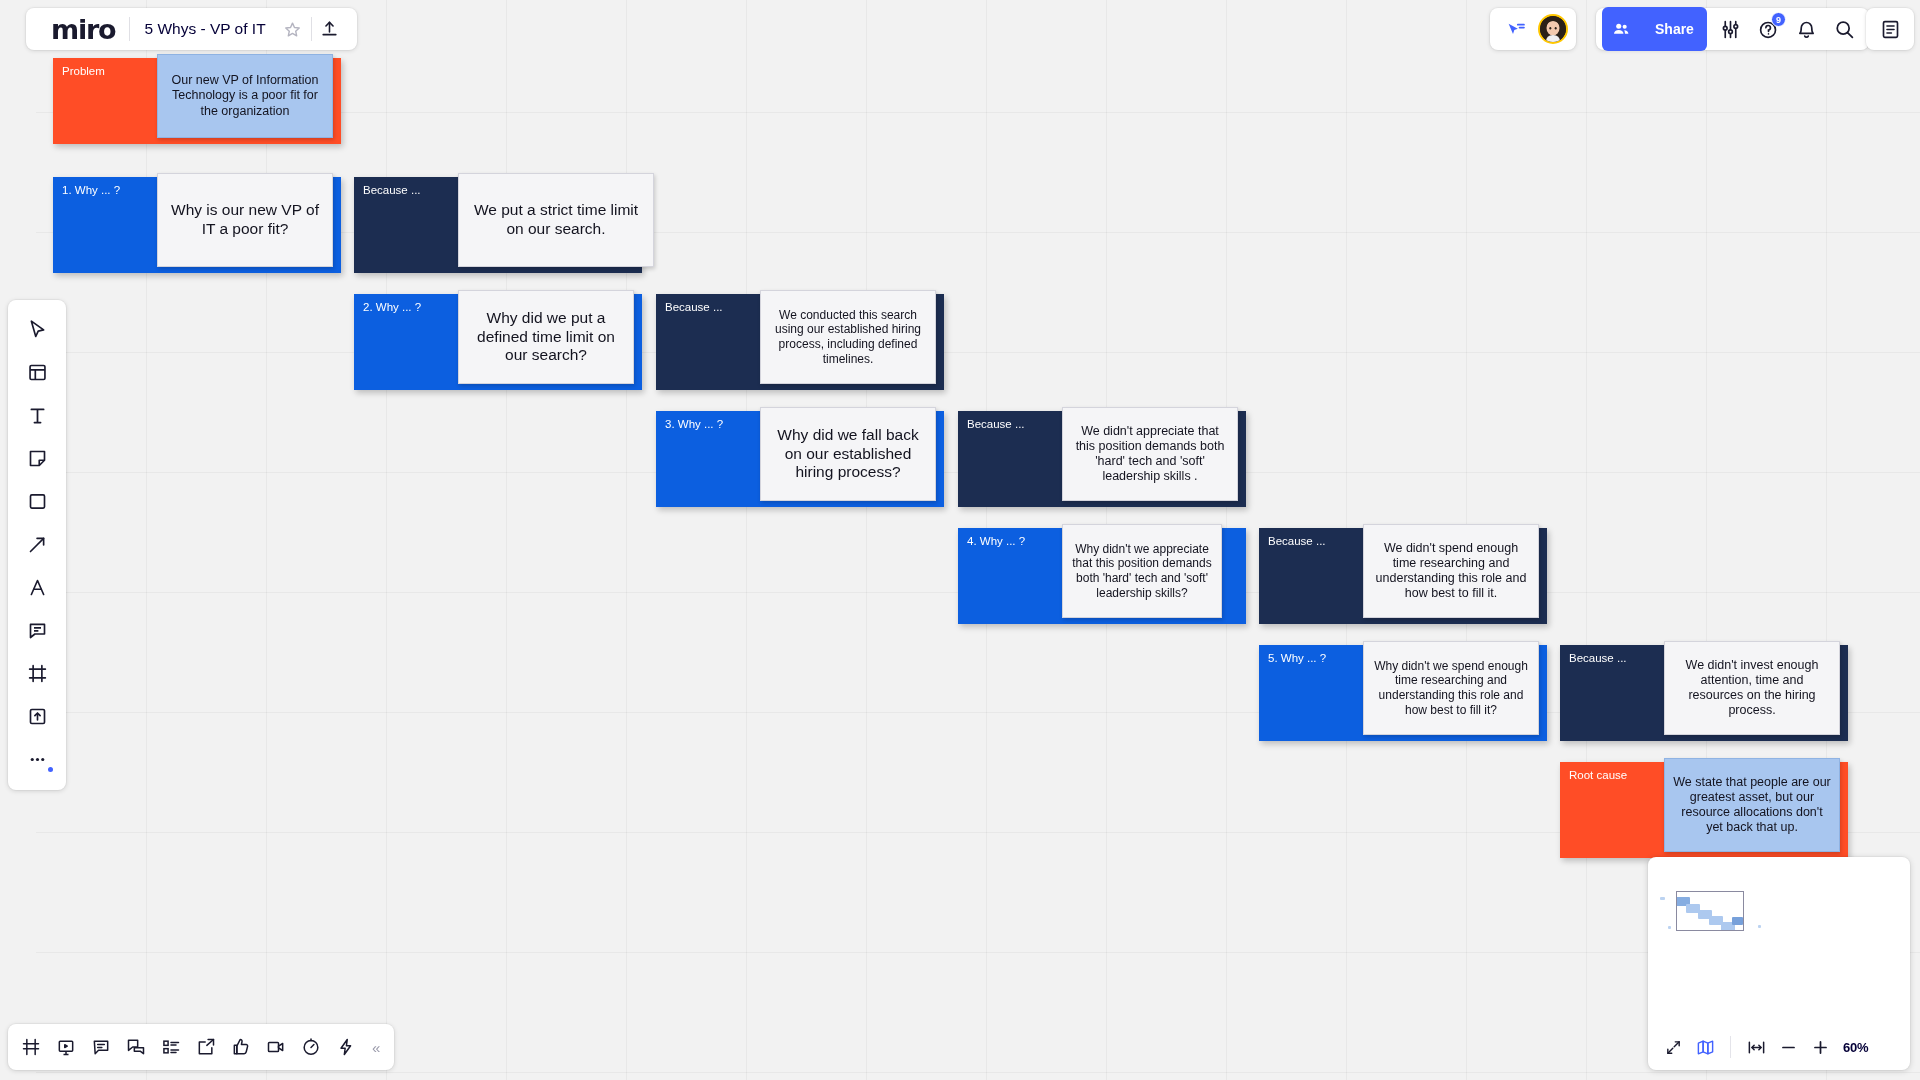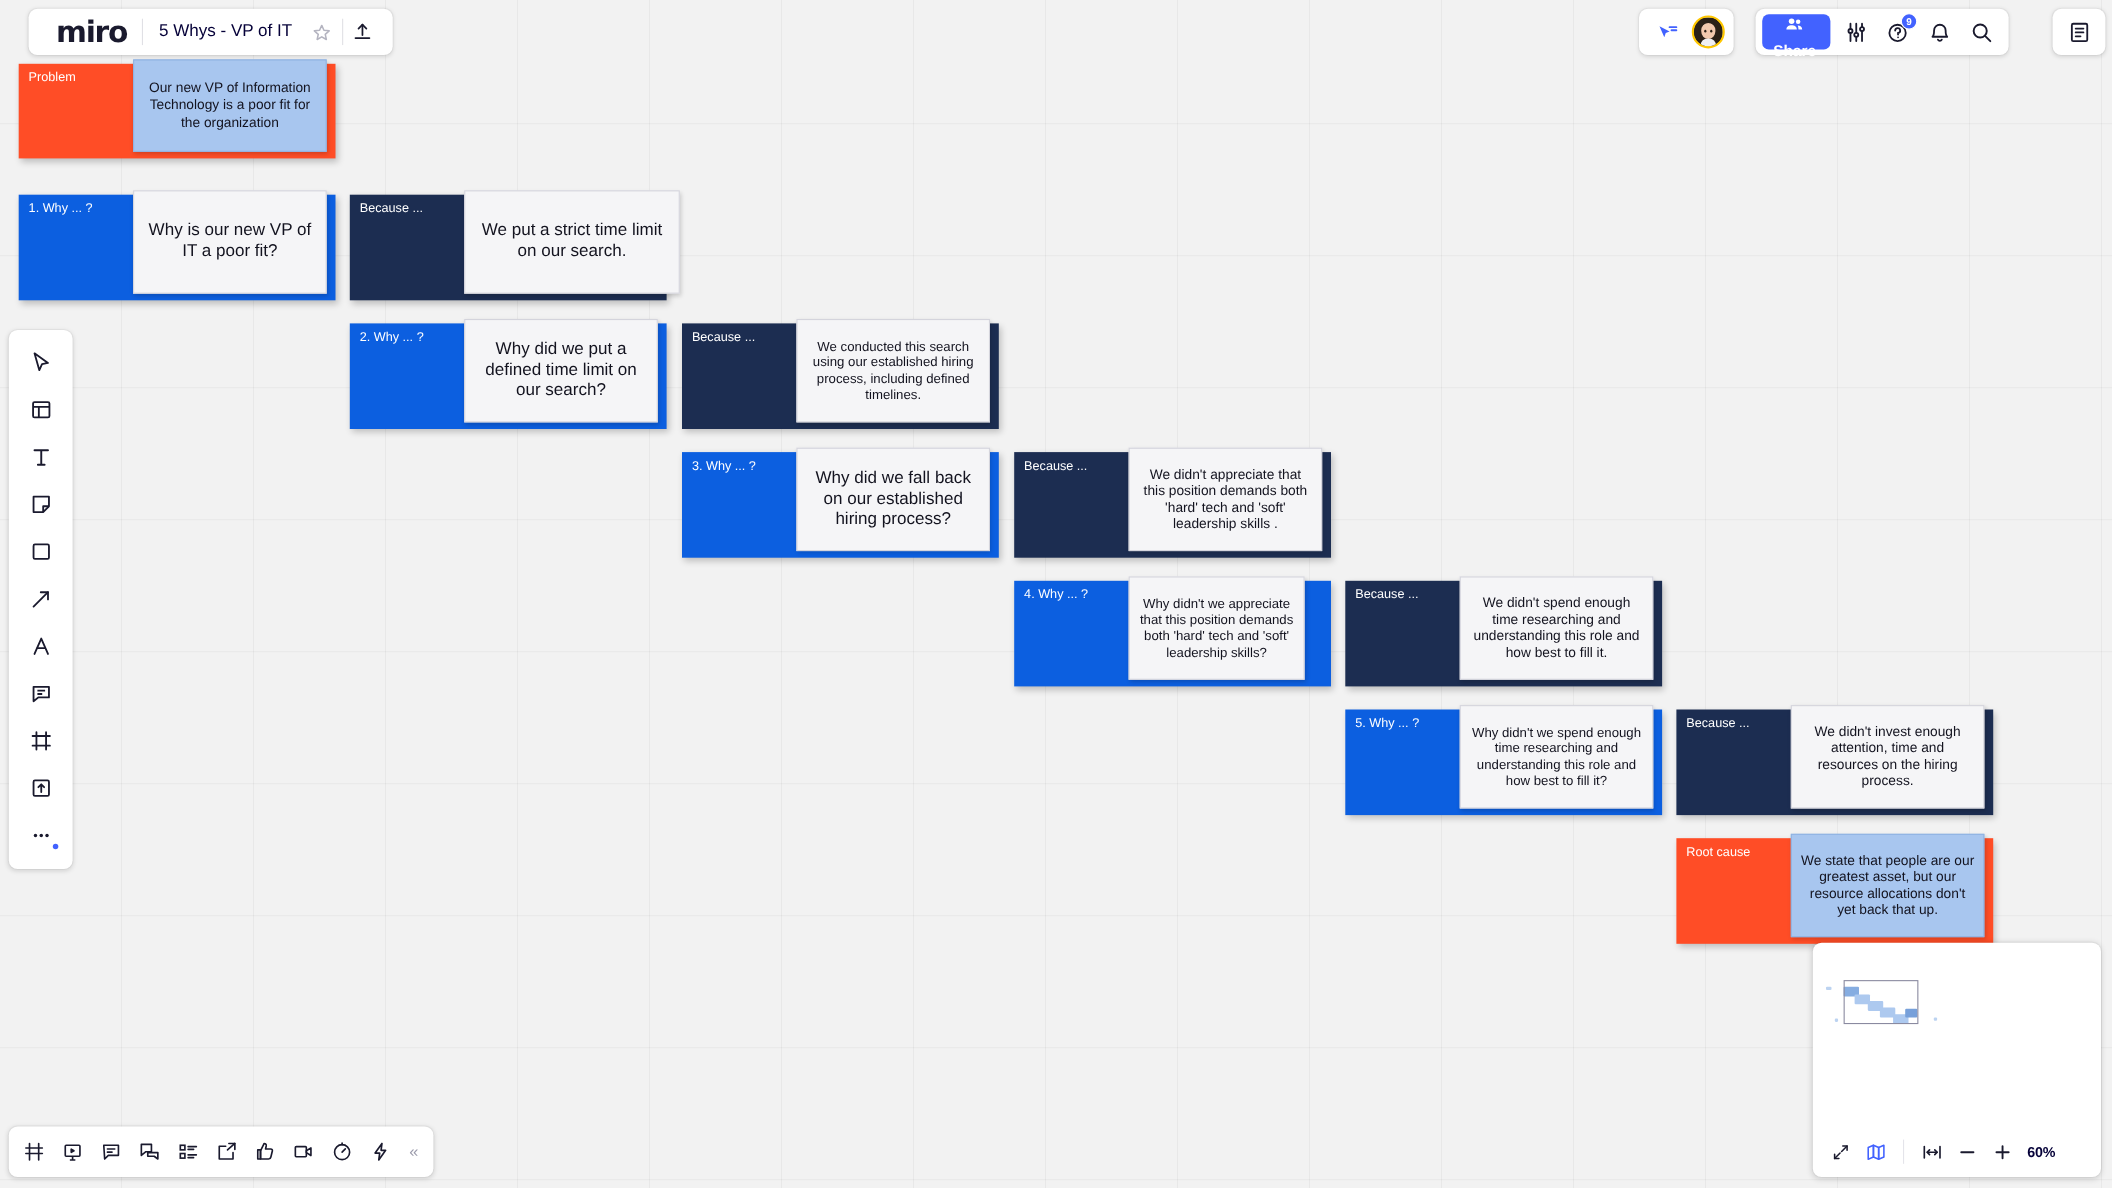--- a/index.html
+++ b/index.html
@@ -13,20 +13,21 @@
 
   
   #canvas {
     position: absolute; inset: 0;
     background-color: #f2f2f2;
     background-image:
       linear-gradient(to right, rgba(0,0,0,0.045) 1px, transparent 1px),
       linear-gradient(to bottom, rgba(0,0,0,0.045) 1px, transparent 1px);
     background-size: 120px 120px;
     background-position: -10px -8px;
+    margin-left: 36px;
   }
 
   
   .topbar-group {
     position: absolute; top: 8px;
     background: #fff;
     border-radius: 8px;
     box-shadow: 0 1px 4px rgba(0,0,0,0.12), 0 0 0 1px rgba(0,0,0,0.03);
     display: flex; align-items: center;
     height: 42px;
@@ -55,28 +56,27 @@
 
   .avatar {
     width: 30px; height: 30px; border-radius: 50%;
     border: 2.5px solid #ffc700;
     background: radial-gradient(circle at 50% 38%, #f2c9ae 0 34%, #2b2118 35% 100%);
     position: relative; overflow: hidden;
     display: flex; align-items: center; justify-content: center;
     font-size: 15px;
   }
   .share-btn {
-    display: flex; align-items: center; gap: 6px;
+    display: flex; align-items: center; gap: 24px;
     background: #4262ff; color: #fff;
     font-size: 14px; font-weight: 700;
     border: none; border-radius: 6px;
-    height: 32px; padding: 0 13px 0 10px;
+    height: 44px; padding: 0 13px 0 10px;
     cursor: pointer; font-family: inherit;
     margin-right: 4px;
-    flex-direction: column;
   }
   .badge {
     position: absolute; top: 1px; right: 1px;
     background: #4262ff; color: #fff;
     font-size: 9px; font-weight: 700;
     min-width: 15px; height: 15px;
     border-radius: 8px;
     display: flex; align-items: center; justify-content: center;
     border: 1.5px solid #fff;
     padding: 0 2px;

